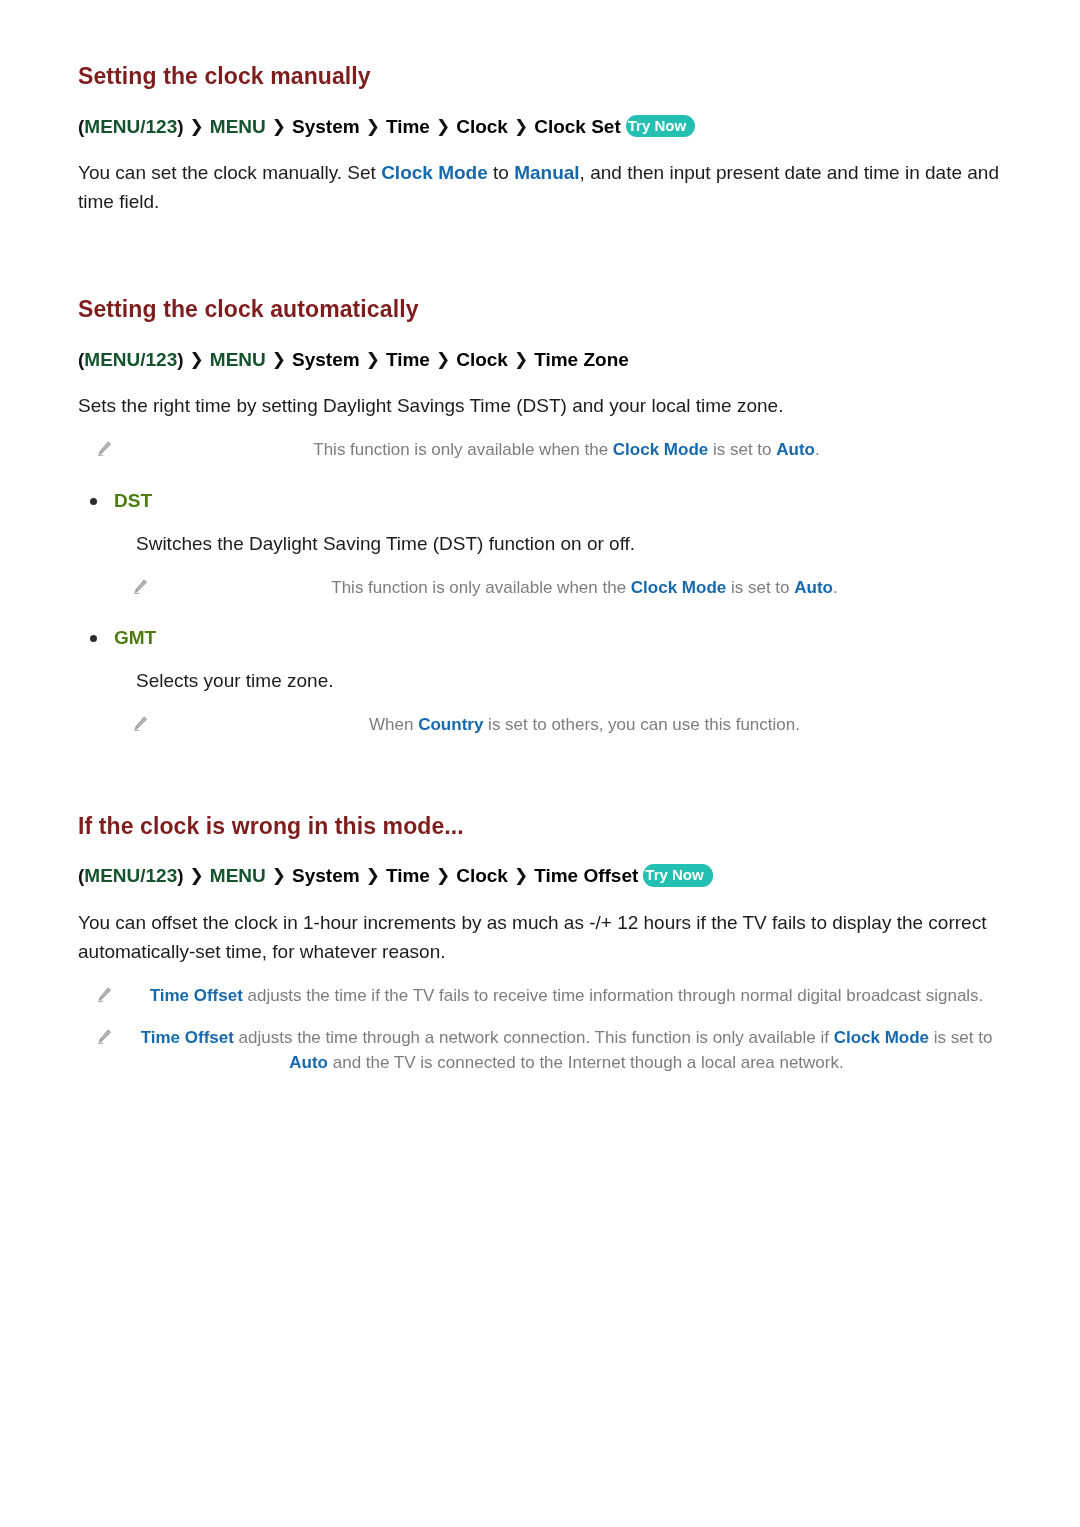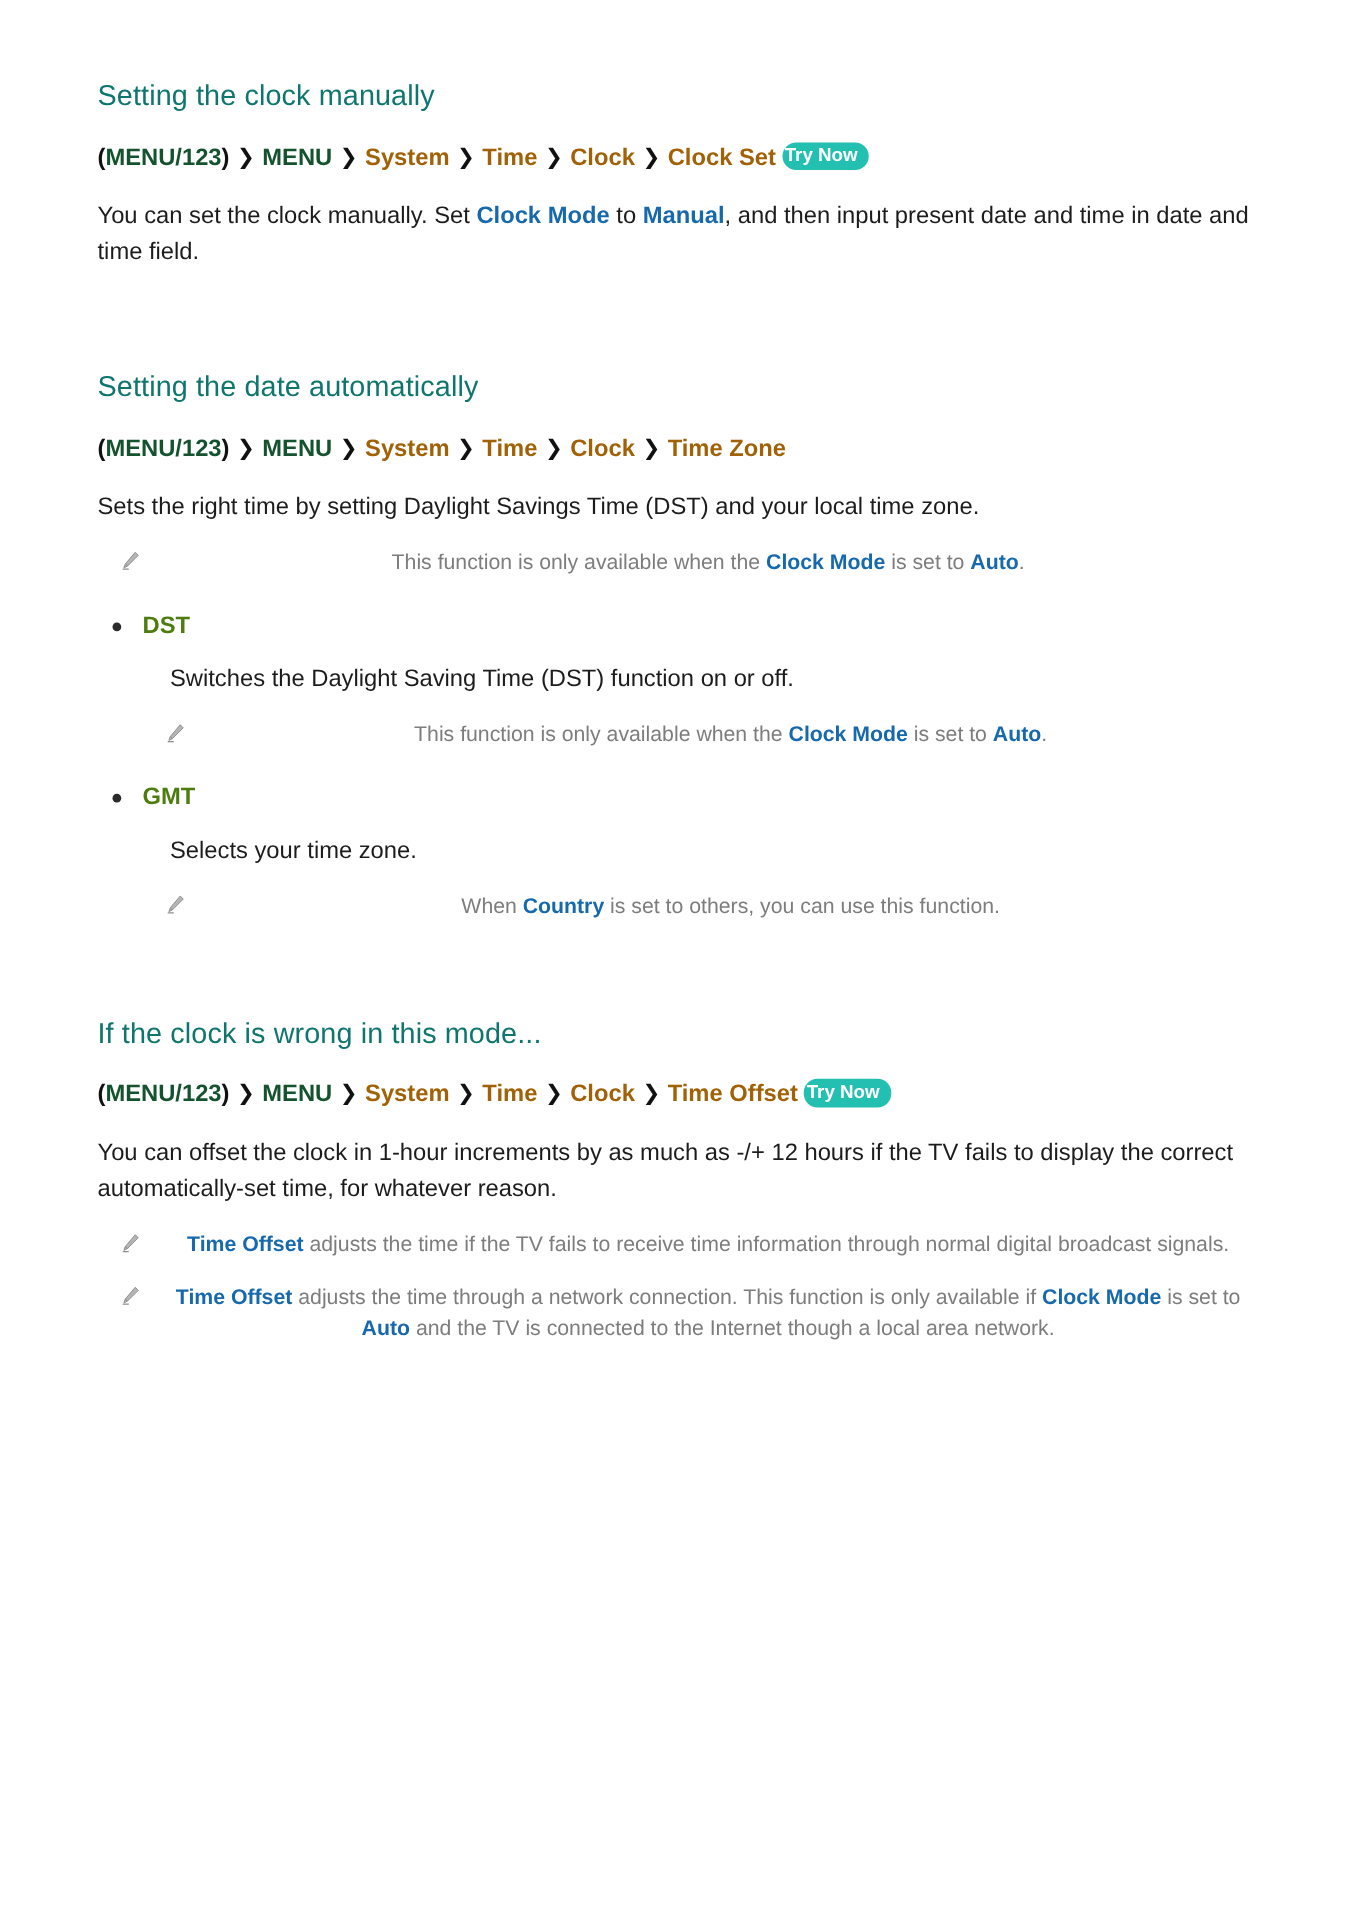--- a/index.html
+++ b/index.html
@@ -28,22 +28,22 @@
   .content {
     position: absolute;
     left: 78px;
     top: 62px;
     width: 925px;
   }
 
   
   h2.section-title {
     font-size: 23px;
-    font-weight: normal;
-    color: #0f766e;
+    font-weight: bold;
+    color: #7f1d1d;
     margin: 0 0 22px 0;
     letter-spacing: 0.1px;
     line-height: 1.25;
   }
 
   .section {
     margin-bottom: 44px;
   }
   .section.tight { margin-bottom: 40px; }
 
@@ -51,21 +51,21 @@
   .breadcrumb {
     font-size: 19px;
     font-weight: bold;
     color: #111111;
     margin: 0 0 18px 0;
     line-height: 1.5;
     white-space: nowrap;
   }
   .bc-menu  { color: #14532d; }
   .bc-paren { color: #111111; font-weight: bold; }
-  .bc-item  { color: #a16207; }
+  .bc-item  { color: #000000; }
   .bc-sep   {
     color: #111111;
     font-weight: bold;
     padding: 0 6px;
     font-size: 17px;
     position: relative;
     top: -1px;
   }
 
   
@@ -163,21 +163,21 @@
       <span class="bc-paren">(</span><span class="bc-menu">MENU/123</span><span class="bc-paren">)</span><span class="bc-sep">❯</span><span class="bc-menu">MENU</span><span class="bc-sep">❯</span><span class="bc-item">System</span><span class="bc-sep">❯</span><span class="bc-item">Time</span><span class="bc-sep">❯</span><span class="bc-item">Clock</span><span class="bc-sep">❯</span><span class="bc-item">Clock Set</span><span class="try-now">Try Now</span>
     </div>
 
     <p class="body"><span>You can set the clock manually. Set </span><span class="hl">Clock Mode</span><span> to </span><span class="hl">Manual</span><span>, and then input present date and time in date and time field.</span></p>
   </div>
 
   <div class="spacer-lg"></div>
 
   <div class="section tight">
 
-    <h2 class="section-title">Setting the date automatically</h2>
+    <h2 class="section-title">Setting the clock automatically</h2>
 
     <div class="breadcrumb">
       <span class="bc-paren">(</span><span class="bc-menu">MENU/123</span><span class="bc-paren">)</span><span class="bc-sep">❯</span><span class="bc-menu">MENU</span><span class="bc-sep">❯</span><span class="bc-item">System</span><span class="bc-sep">❯</span><span class="bc-item">Time</span><span class="bc-sep">❯</span><span class="bc-item">Clock</span><span class="bc-sep">❯</span><span class="bc-item">Time Zone</span>
     </div>
 
     <p class="body"><span>Sets the right time by setting Daylight Savings Time (DST) and your local time zone.</span></p>
 
     <div class="note level1">
       <svg class="pencil-icon" viewBox="0 0 24 24">
         <path d="M17.2 2.6 L20.6 6.0 L8.6 18.0 L4.4 20.2 L6.0 15.8 Z" fill="#b5b5b5" stroke="#8e8e8e" stroke-width="1.1" stroke-linejoin="round"></path>

